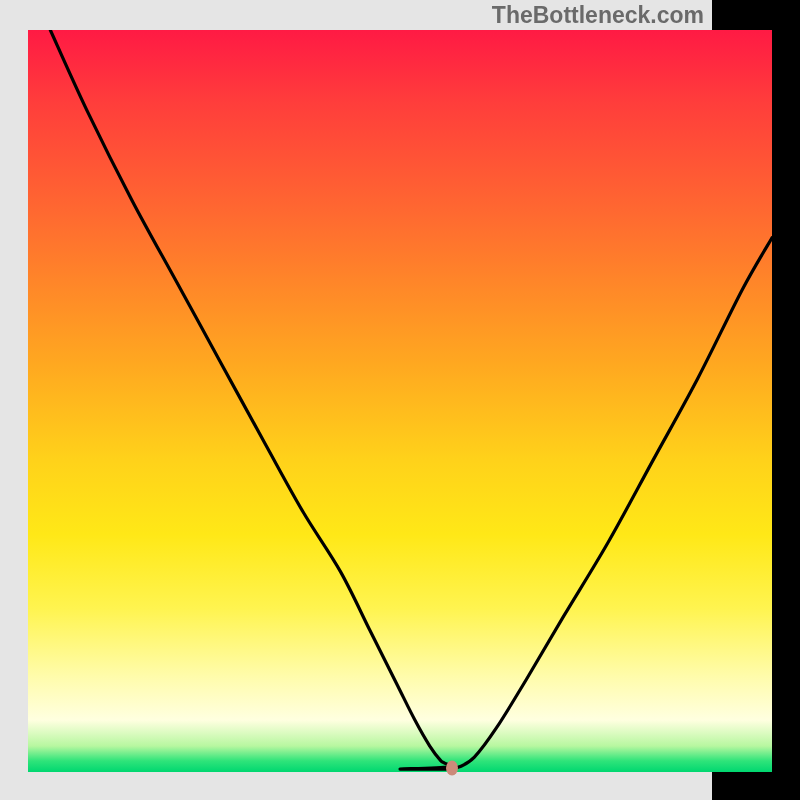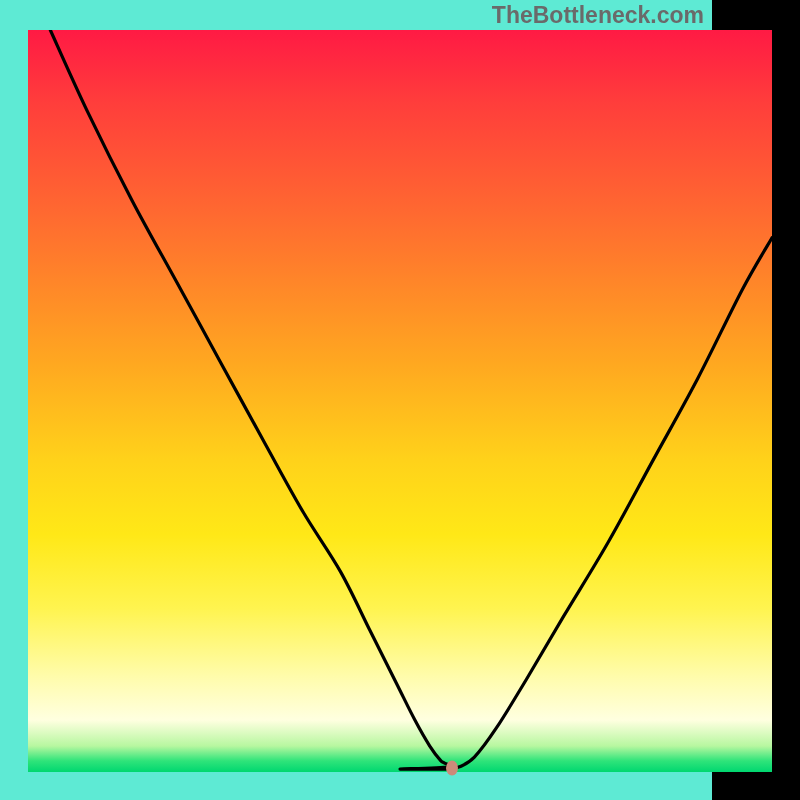--- a/index.html
+++ b/index.html
@@ -7,21 +7,21 @@
     padding: 0;
     width: 800px;
     height: 800px;
     background: #000;
     overflow: hidden;
   }
   .container {
     position: relative;
     width: 712px;
     height: 800px;
-    background: #5eead4;
+    background: #e5e5e5;
   }
   .watermark {
     position: absolute;
     top: 2px;
     right: 8px;
     font-family: Arial, Helvetica, sans-serif;
     font-size: 23px;
     font-weight: bold;
     color: #6a6a6a;
     letter-spacing: 0px;

